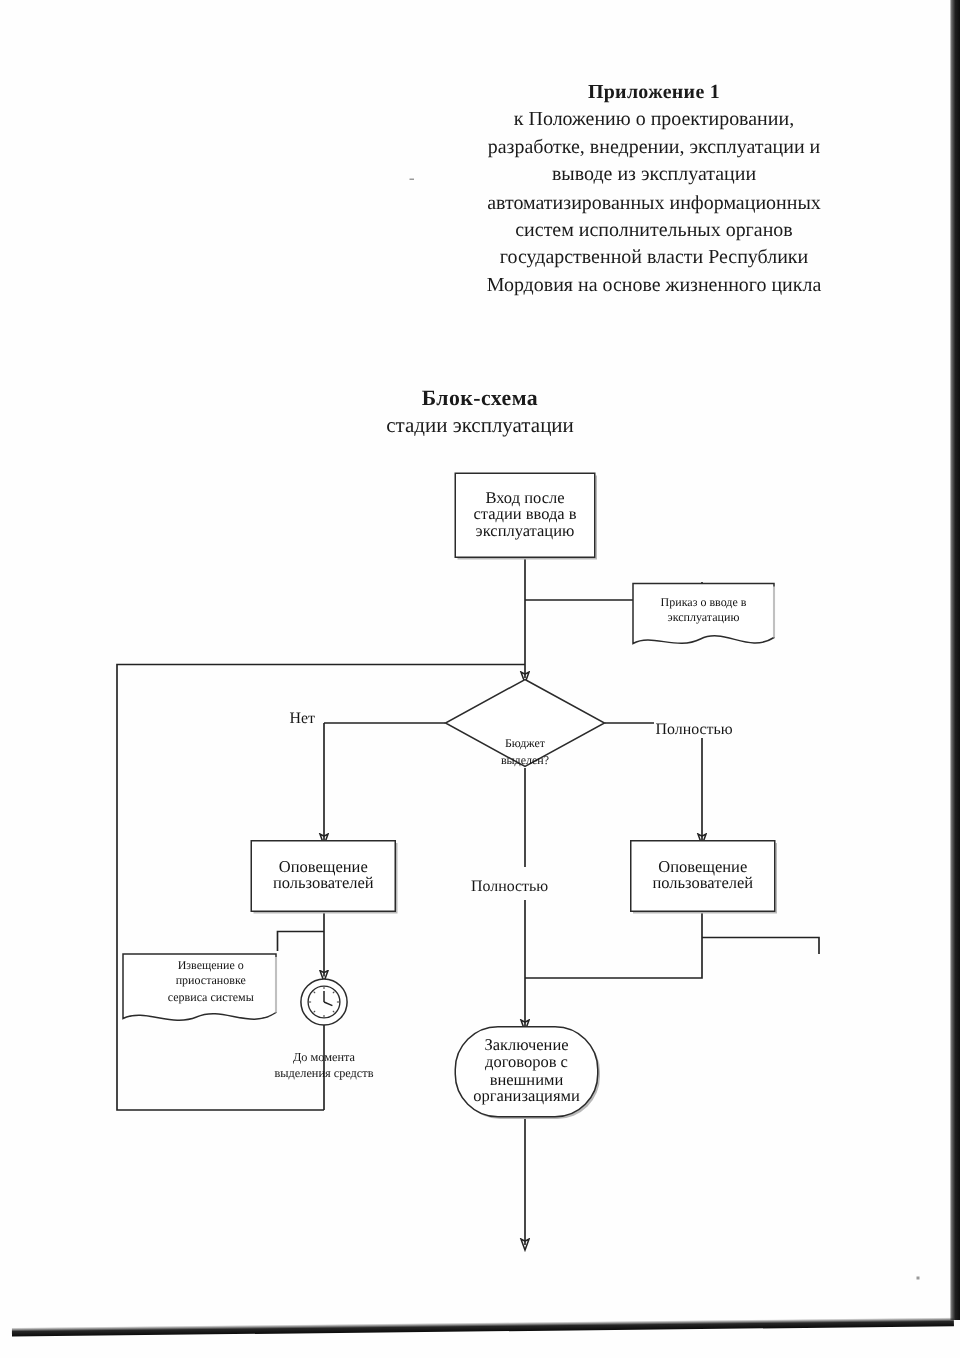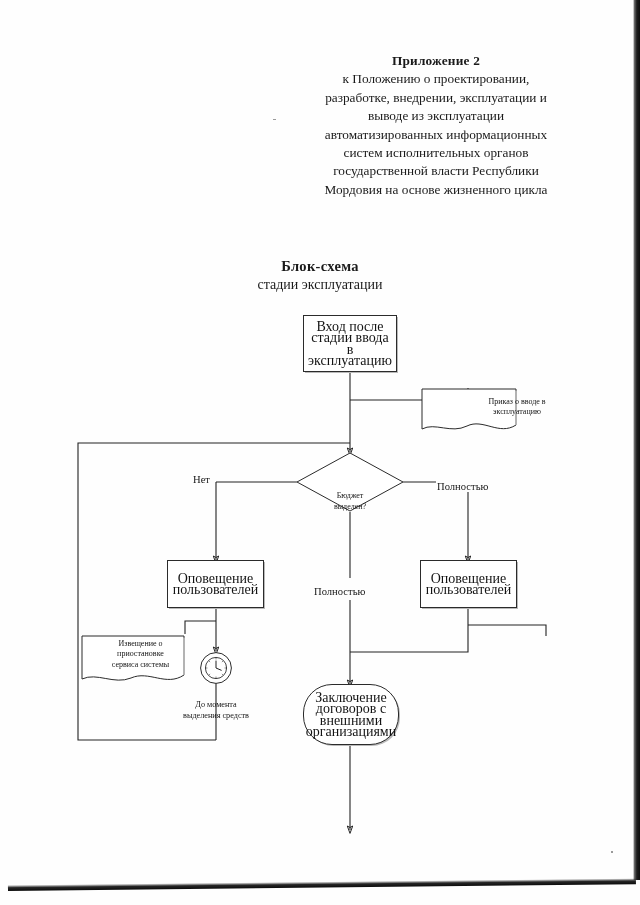--- a/index.html
+++ b/index.html
@@ -41,21 +41,21 @@
     position:absolute;left:170px;top:277px;width:300px;text-align:center;
     font-size:14px;
   }
 
   
   .node{position:absolute;box-sizing:border-box;}
 
   .proc{
     border:1px solid #2b2b2b;background:#fff;
     display:flex;align-items:center;justify-content:center;
-    text-align:center;font-size:14px;line-height:11.2px;color:#141414;
+    text-align:center;font-size:11px;line-height:11.2px;color:#141414;
     padding:2px 3px;
   }
   .proc.shadowed{box-shadow:1.5px 1.5px 0 -0.5px #b9b9b9;}
 
   .diamond-wrap{position:absolute;}
   .diamond-wrap svg{display:block;overflow:visible;}
   .diamond-label{
     position:absolute;left:0;top:0;width:100%;height:100%;
     display:flex;align-items:flex-end;justify-content:center;
     text-align:center;font-size:8px;line-height:10.4px;color:#141414;
@@ -90,21 +90,21 @@
 <body>
 
 <div id="page">
 
   <div class="scan-edge-right"></div>
   <div class="scan-edge-bottom"></div>
   <div class="scan-speck" style="left:273px;top:119px;width:3px;height:1px;"></div>
   <div class="scan-speck" style="left:611px;top:851px;width:2px;height:2px;"></div>
 
   <div class="header-block">
-    <div class="appendix-title">Приложение 2</div>
+    <div class="appendix-title">Приложение 1</div>
     <span class="hline">к Положению о проектировании,</span>
     <span class="hline">разработке, внедрении, эксплуатации и</span>
     <span class="hline">выводе из эксплуатации</span>
     <span class="hline">автоматизированных информационных</span>
     <span class="hline">систем исполнительных органов</span>
     <span class="hline">государственной власти Республики</span>
     <span class="hline">Мордовия на основе жизненного цикла</span>
   </div>
 
   <div class="doc-title">Блок-схема</div>
@@ -150,21 +150,21 @@
       <span>стадии ввода в</span><br>
       <span>эксплуатацию</span>
     </div>
   </div>
 
   <div class="docshape" style="left:421px;top:388px;width:96px;height:48px;">
     <svg width="96" height="48" viewBox="0 0 96 48">
       <path d="M1,1 L95,1 L95,37 C78,48 62,30 46,38 C30,46 14,34 1,41 Z" fill="#ffffff" stroke="#2b2b2b" stroke-width="1"></path>
       <path d="M95,3 L95,37" stroke="#c0c0c0" stroke-width="1.4" fill="none"></path>
     </svg>
-    <div class="dtext" style="top:9px;margin-left:48px;">
+    <div class="dtext" style="top:9px;">
       <span>Приказ о вводе в</span><br>
       <span>эксплуатацию</span>
     </div>
   </div>
 
   <div class="diamond-wrap" style="left:296px;top:452px;width:108px;height:60px;">
     <svg width="108" height="60" viewBox="0 0 108 60">
       <polygon points="54,1 107,30 54,59 1,30" fill="#ffffff" stroke="#2b2b2b" stroke-width="1"></polygon>
     </svg>
     <div class="diamond-label">

